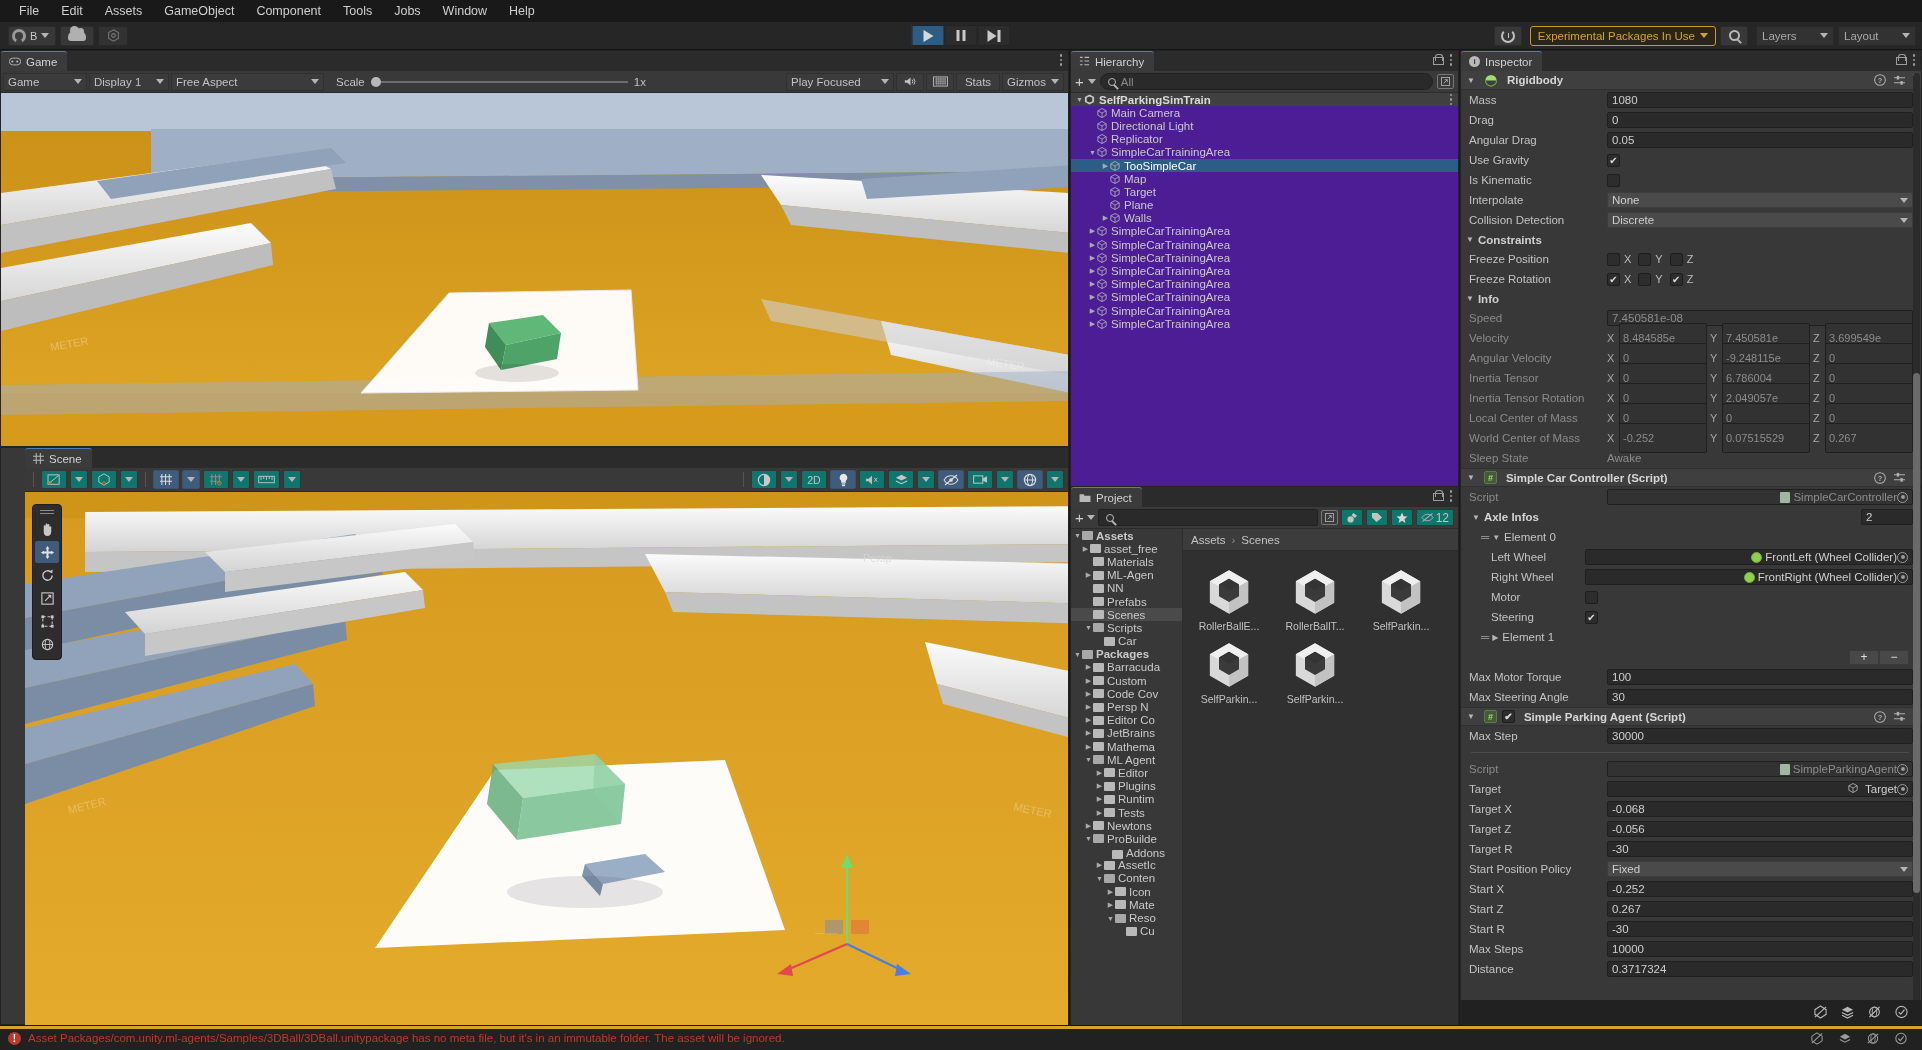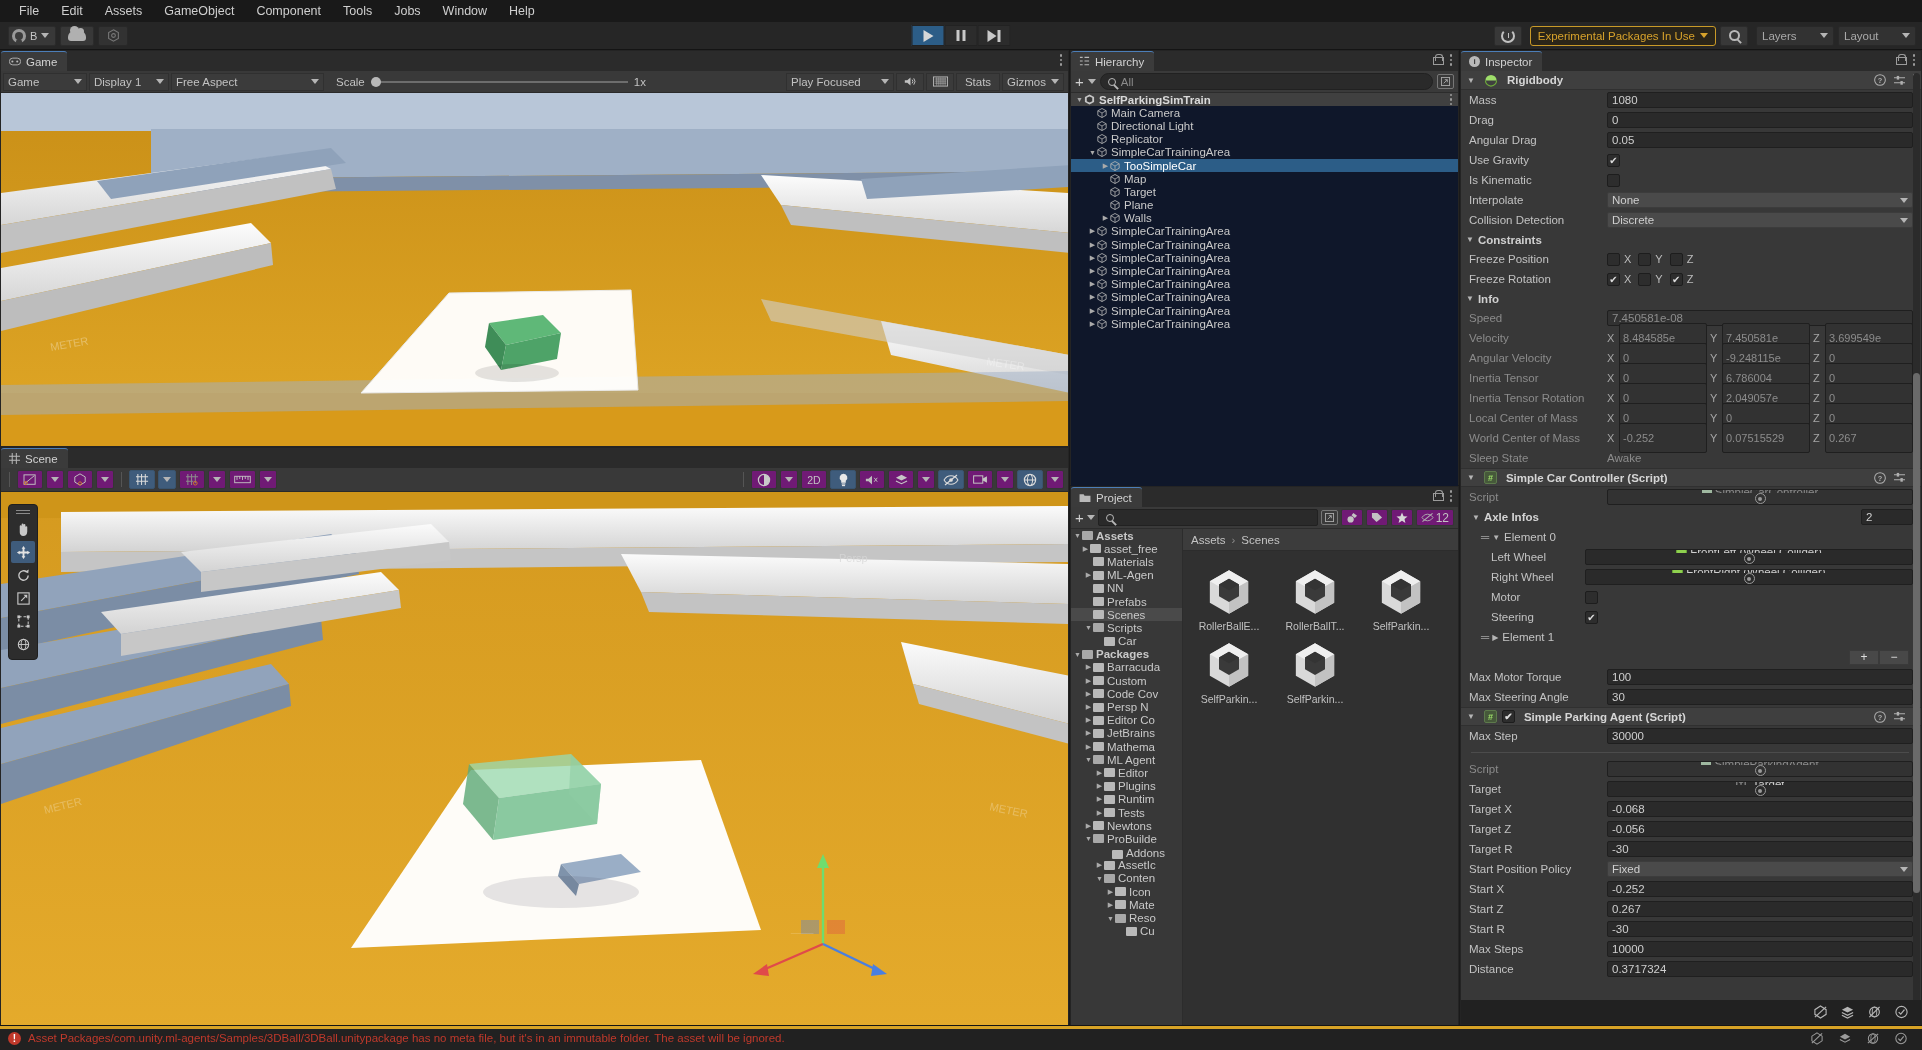--- a/index.html
+++ b/index.html
@@ -93,23 +93,23 @@
   .kebab i { width:2.5px;height:2.5px;border-radius:50%;background:#9b9b9b;display:block; }
 
   
   #gameview { left:0; top:50px; width:1069px; height:397px; }
   .gv-toolbar { height:22px; background:#393939; border-bottom:1px solid #2a2a2a; display:flex; align-items:center; padding:0 2px; }
   .gv-sel { height:18px; background:#3b3b3b; border:1px solid #303030; display:flex;align-items:center;justify-content:space-between;
             padding:0 4px; color:#c2c2c2; font-size:11.5px; margin-right:2px; gap:5px;}
   .gv-canvas { position:relative; width:100%; height:calc(100% - 42px); overflow:hidden; background:#d89a1a; }
 
   
-  #sceneview { left:0; top:447px; width:1069px; height:578px; }
+  #sceneview { left:0; top:447px; width:1069px; height:578px;padding-left:24px; }
   .sv-toolbar { height:24px; background:#393939; border-bottom:1px solid #2a2a2a; display:flex; align-items:center; padding:0 4px; gap:3px; }
-  .sv-btn { height:19px; min-width:26px; background:#701a75; border:1px solid #353535; border-radius:2px;
+  .sv-btn { height:19px; min-width:26px; background:#0f766e; border:1px solid #353535; border-radius:2px;
             display:flex;align-items:center;justify-content:center;color:#c3c3c3;font-size:10.5px; padding:0 4px;}
   .sv-btn.on { background:#3f5c7c; border-color:#39546f; }
   .sv-sep { width:1px; height:15px; background:#555; margin:0 4px; }
   .sv-canvas { position:relative; width:100%; height:calc(100% - 24px); overflow:hidden; background:#d89a1a; }
 
   .tools-strip {
     position:absolute; left:7px; top:12px; width:30px; background:#2d2d2d; border-radius:4px;
     padding:4px 0; display:flex; flex-direction:column; align-items:center; gap:1px; z-index:5;
     border:1px solid #1f1f1f;
   }
@@ -119,21 +119,21 @@
   .grip i { height:1px;background:#8a8a8a;display:block;}
 
   
   #hierarchy { left:1070px; top:50px; width:389px; height:435px; }
   .h-toolbar { height:22px; background:#3a3a3a; display:flex; align-items:center; padding:0 4px; gap:4px; border-bottom:1px solid #2c2c2c;}
   .plus { color:#cfcfcf; font-size:15px; line-height:1; }
   .searchbox {
     flex:1; height:17px; background:#2a2a2a; border:1px solid #212121; border-radius:9px;
     display:flex; align-items:center; padding:0 7px; gap:5px; color:#8b8b8b; font-size:11.5px;
   }
-  .h-list { background:#0f172a; height:calc(100% - 22px); overflow:hidden; position:relative; }
+  .h-list { background:#4c1d95; height:calc(100% - 22px); overflow:hidden; position:relative; }
   .hrow { height:13.2px; display:flex; align-items:center; font-size:11.5px; color:#c9c9c9; padding-left:4px; position:relative; }
   .hrow.sel { background:#2c5d87; color:#fff; }
   .hrow.root { background:#404040; font-weight:bold; color:#d9d9d9; }
   .arrow { width:9px; display:inline-block; text-align:center; font-size:7px; color:#aaa; flex:0 0 9px; }
   .cube-ic {
     width:10px;height:10px;margin-right:4px;flex:0 0 10px;
   }
   .unity-ic { width:11px;height:11px;margin-right:4px;flex:0 0 11px; }
 
   
@@ -167,21 +167,21 @@
   .row { height:20px; display:flex; align-items:center; padding-left:8px; font-size:11.5px; }
   .row .lab { width:138px; color:#c2c2c2; flex:0 0 138px; }
   .row .lab.dim { color:#8b8b8b; }
   .row .lab.ind2 { padding-left:22px; width:116px; flex:0 0 116px; }
   .field {
     flex:1; height:16px; background:#2a2a2a; border:1px solid #1f1f1f; border-radius:2px;
     display:flex; align-items:center; padding:0 4px; color:#cfcfcf; font-size:11.5px; margin-right:8px;
   }
   .field.dim { background:#323232; color:#8c8c8c; }
   .field.popup { background:#4a4a4a; border-color:#3c3c3c; justify-content:space-between; }
-  .field.obj { justify-content:flex-end;flex-direction:column; }
+  .field.obj { justify-content:flex-end; }
   .cb { width:13px;height:13px;background:#2d2d2d;border:1px solid #1d1d1d;border-radius:2px;
         display:flex;align-items:center;justify-content:center;color:#ddd;font-size:10px;}
   .vec { flex:1; display:flex; align-items:center; gap:3px; margin-right:8px;}
   .vec .ax { color:#a5a5a5; width:9px; flex:0 0 9px; font-size:11px;}
   .vec .f { flex:1; height:30px; background:#2a2a2a; border:1px solid #1f1f1f; border-radius:2px;
             display:flex;align-items:center;padding:0 3px; color:#b6b6b6; font-size:11px; overflow:hidden; white-space:nowrap;}
   .vec.dim .f { background:#323232; color:#8c8c8c; }
   .fold { font-size:8px; color:#b5b5b5; margin-right:4px; }
   .sect-row { height:19px; display:flex; align-items:center; padding-left:5px; font-size:11.5px; color:#d0d0d0; font-weight:bold;}
   .greenbadge { width:13px;height:13px;border-radius:2px;background:#46593a;border:1px solid #5d7a4c;

